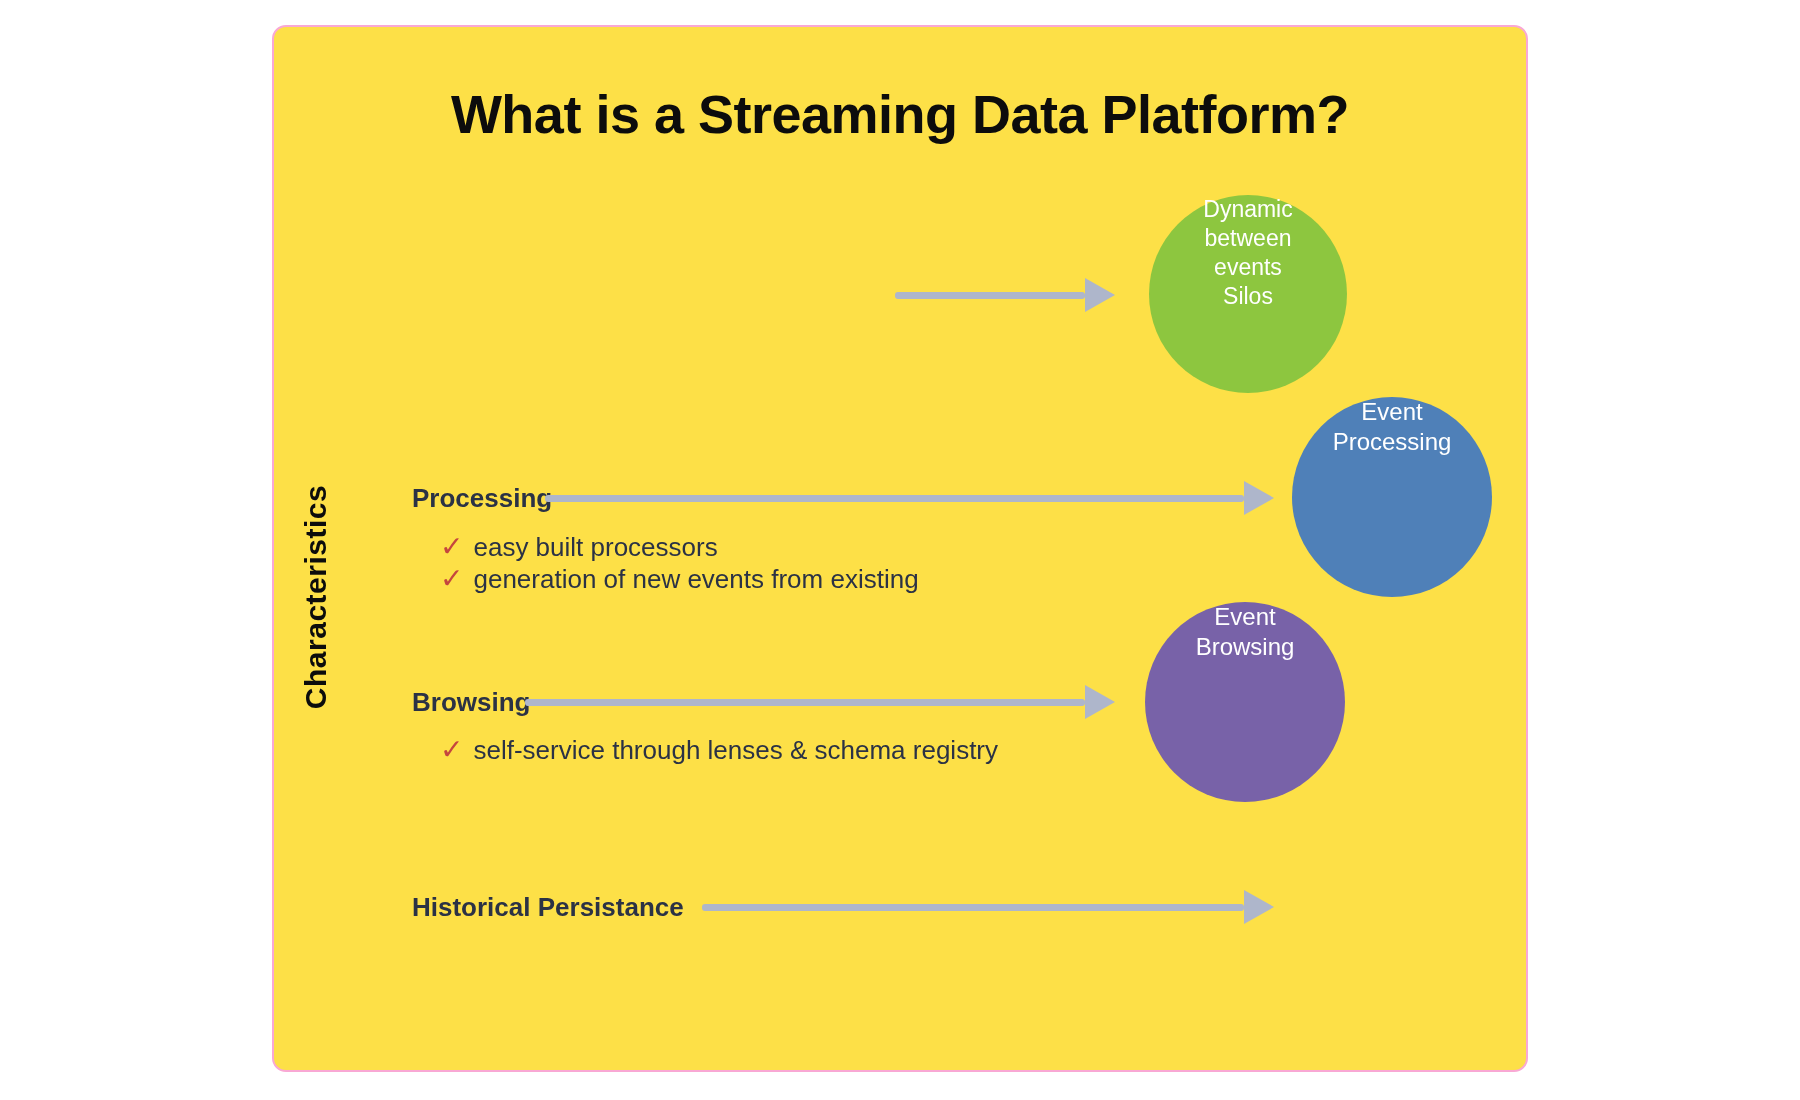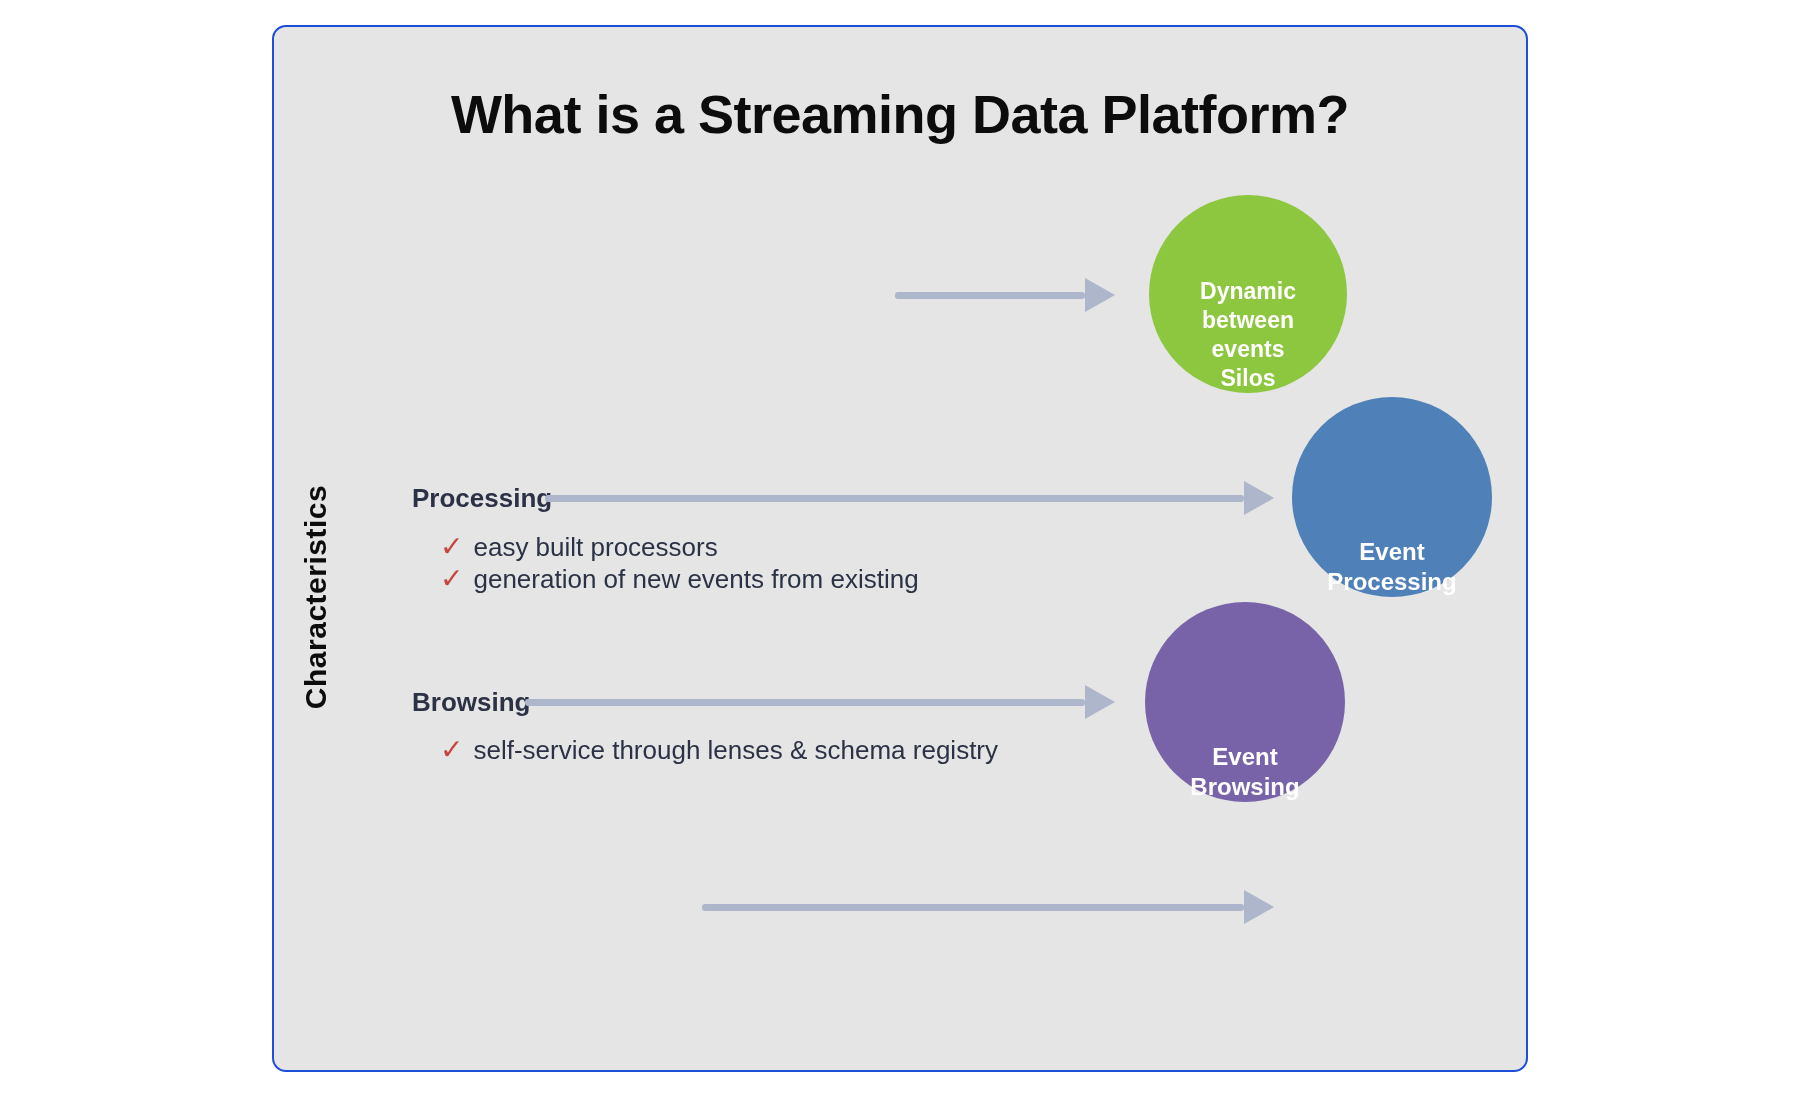--- a/index.html
+++ b/index.html
@@ -3,21 +3,21 @@
 <meta charset="utf-8">
 <style>
   html,body{margin:0;padding:0;}
   body{
     width:1800px;height:1100px;background:#ffffff;overflow:hidden;
     font-family:"Liberation Sans","DejaVu Sans",sans-serif;
     -webkit-font-smoothing:antialiased;
   }
   .card{
     position:absolute;left:272px;top:25px;width:1256px;height:1047px;
-    background:#e5e5e5;border:2px solid #1d4ed8;border-radius:14px;
+    background:#fde047;border:2px solid #f9a8d4;border-radius:14px;
     box-sizing:border-box;
   }
   .title{
     position:absolute;left:0;top:56px;width:100%;
     text-align:center;font-size:54px;font-weight:bold;color:#0c0c0c;
     letter-spacing:-0.5px;
   }
   .axis-label{
     position:absolute;left:-107px;top:550px;width:304px;height:40px;
     transform:rotate(-90deg);transform-origin:center;
@@ -33,23 +33,23 @@
   .arrow .head{
     width:0;height:0;border-left:30px solid #aeb6cb;
     border-top:17px solid transparent;border-bottom:17px solid transparent;
   }
   .check-item{
     position:absolute;display:flex;align-items:center;gap:10px;
     font-size:26px;color:#2b3245;white-space:nowrap;line-height:32px;
   }
   .check-glyph{color:#c5463e;font-size:28px;font-weight:bold;line-height:28px;}
   .circle{
-    position:absolute;border-radius:50%;display:flex;align-items:flex-end;
+    position:absolute;border-radius:50%;display:flex;align-items:flex-start;
     justify-content:center;text-align:center;color:#ffffff;
-    font-weight:bold;font-size:24px;line-height:30px;
+    font-weight:normal;font-size:24px;line-height:30px;
   }
   .circle .lines span{display:block;}
   
   #circle-0{left:875px;top:168px;width:198px;height:198px;font-size:23px;line-height:29px;}
   #circle-1{left:1018px;top:370px;width:200px;height:200px;}
   #circle-2{left:871px;top:575px;width:200px;height:200px;}
   #circle-3{left:1020px;top:775px;width:200px;height:200px;}
   
   #label-0{left:138px;top:252px;}
   #arrow-0{left:621px;top:251px;width:220px;}
@@ -114,18 +114,19 @@
     <span class="check-glyph">✓</span>
     <span>self-service through lenses &amp; schema registry</span>
   </div>
   <div class="circle" id="circle-2" style="background-color: rgb(120, 98, 168);">
     <div class="lines">
       <span>Event</span>
       <span>Browsing</span>
     </div>
   </div>
 
+  <div class="row-label" id="label-3">Historical Persistance</div>
   <div class="arrow" id="arrow-3">
     <div class="shaft"></div>
     <div class="head"></div>
   </div>
 
 </div>
 
 </body></html>

